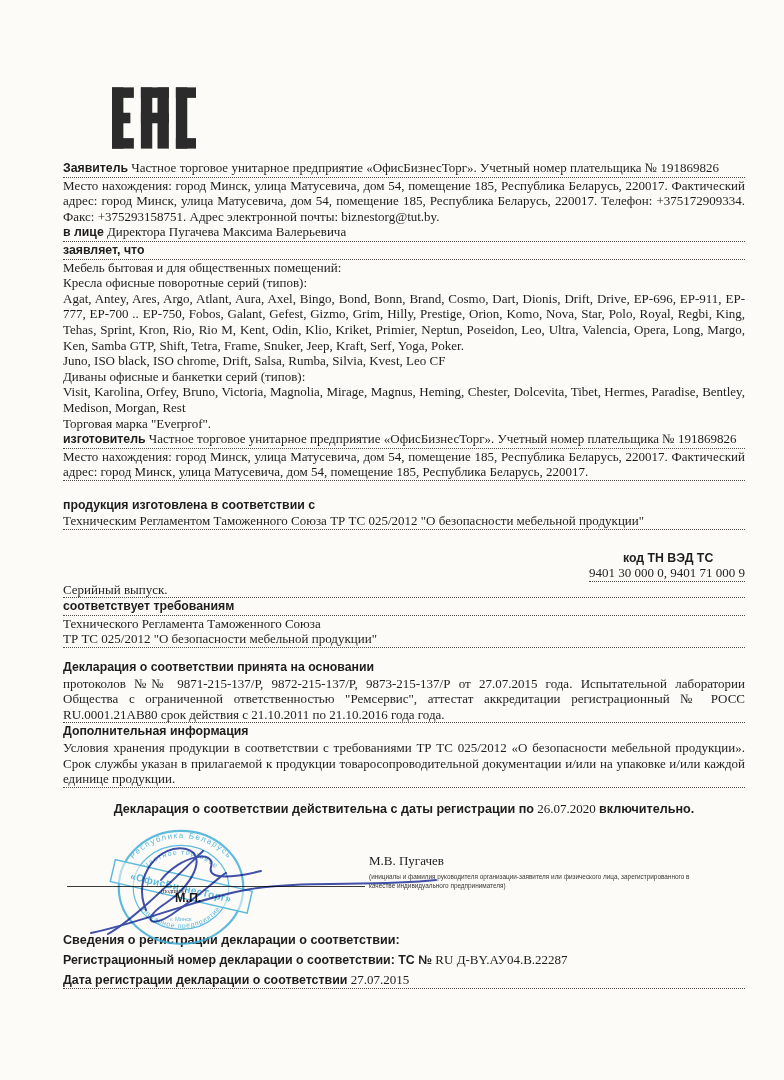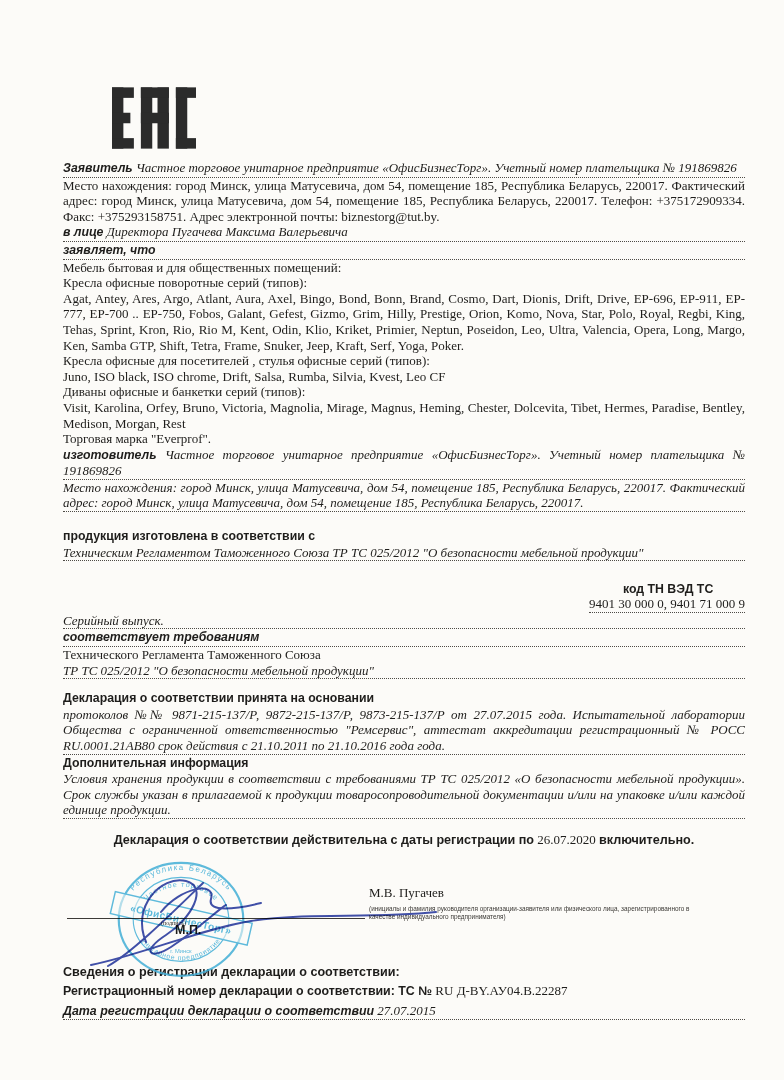--- a/index.html
+++ b/index.html
@@ -4,21 +4,21 @@
 <style>
   html,body { margin:0; padding:0; background:#d9d9d9; }
   .page {
     width:784px; height:1080px; margin:0 auto; position:relative;
     background:#fcfbf8; overflow:hidden;
     font-family:"Liberation Serif", serif; color:#1e1d1b;
   }
   .content { padding:0 39px 0 63px; }
   p { margin:0; font-size:13px; line-height:15.6px; text-align:justify; }
   .b { font-family:"Liberation Sans", sans-serif; font-weight:bold; font-size:12.3px; }
-  .rule { border-bottom:1.6px dotted #4e4b46;font-style:italic; }
+  .rule { border-bottom:1.6px dotted #4e4b46; }
   .nj { text-align:left; }
 
   
   .header { position:relative; height:150px; }
   .eac { position:absolute; left:112px; top:84px; }
   .titles { position:absolute; top:86px; left:55px; right:0; text-align:center; }
   .titles div {
     font-weight:bold; font-size:15.5px; letter-spacing:0.9px; line-height:20px;
   }
 
@@ -81,21 +81,20 @@
   <div class="content">
 
     <p class="rule" style="margin-top:10px;"><span class="b">Заявитель</span> <span>Частное торговое унитарное предприятие «ОфисБизнесТорг». Учетный номер плательщика № 191869826</span></p>
     <p>Место нахождения: город Минск, улица Матусевича, дом 54, помещение 185, Республика Беларусь, 220017. Фактический адрес: город Минск, улица Матусевича, дом 54, помещение 185, Республика Беларусь, 220017. Телефон: +375172909334. Факс: +375293158751. Адрес электронной почты: biznestorg@tut.by.</p>
     <p class="rule"><span class="b">в лице</span> <span>Директора Пугачева Максима Валерьевича</span></p>
     <p class="rule nj"><span class="b">заявляет, что</span></p>
 
     <p class="nj">Мебель бытовая и для общественных помещений:</p>
     <p class="nj">Кресла офисные поворотные серий (типов):</p>
     <p>Agat, Antey, Ares, Argo, Atlant, Aura, Axel, Bingo, Bond, Bonn, Brand, Cosmo, Dart, Dionis, Drift, Drive, EP-696, EP-911, EP-777, EP-700 .. EP-750, Fobos, Galant, Gefest, Gizmo, Grim, Hilly, Prestige, Orion, Komo, Nova, Star, Polo, Royal, Regbi, King, Tehas, Sprint, Kron, Rio, Rio M, Kent, Odin, Klio, Kriket, Primier, Neptun, Poseidon, Leo, Ultra, Valencia, Opera, Long, Margo, Ken, Samba GTP, Shift, Tetra, Frame, Snuker, Jeep, Kraft, Serf, Yoga, Poker.</p>
-    <p class="nj">Кресла офисные для посетителей , стулья офисные серий (типов):</p>
     <p class="nj">Juno, ISO black, ISO chrome, Drift, Salsa, Rumba, Silvia, Kvest, Leo CF</p>
     <p class="nj">Диваны офисные и банкетки серий (типов):</p>
     <p>Visit, Karolina, Orfey, Bruno, Victoria, Magnolia, Mirage, Magnus, Heming, Chester, Dolcevita, Tibet, Hermes, Paradise, Bentley, Medison, Morgan, Rest</p>
     <p class="nj">Торговая марка "Everprof".</p>
 
     <p class="rule"><span class="b">изготовитель</span> <span>Частное торговое унитарное предприятие «ОфисБизнесТорг». Учетный номер плательщика № 191869826</span></p>
     <p class="rule">Место нахождения: город Минск, улица Матусевича, дом 54, помещение 185, Республика Беларусь, 220017. Фактический адрес: город Минск, улица Матусевича, дом 54, помещение 185, Республика Беларусь, 220017.</p>
 
     <p class="nj" style="margin-top:16px;"><span class="b">продукция изготовлена в соответствии с</span></p>
     <p class="rule nj">Техническим Регламентом Таможенного Союза ТР ТС 025/2012 "О безопасности мебельной продукции"</p>

